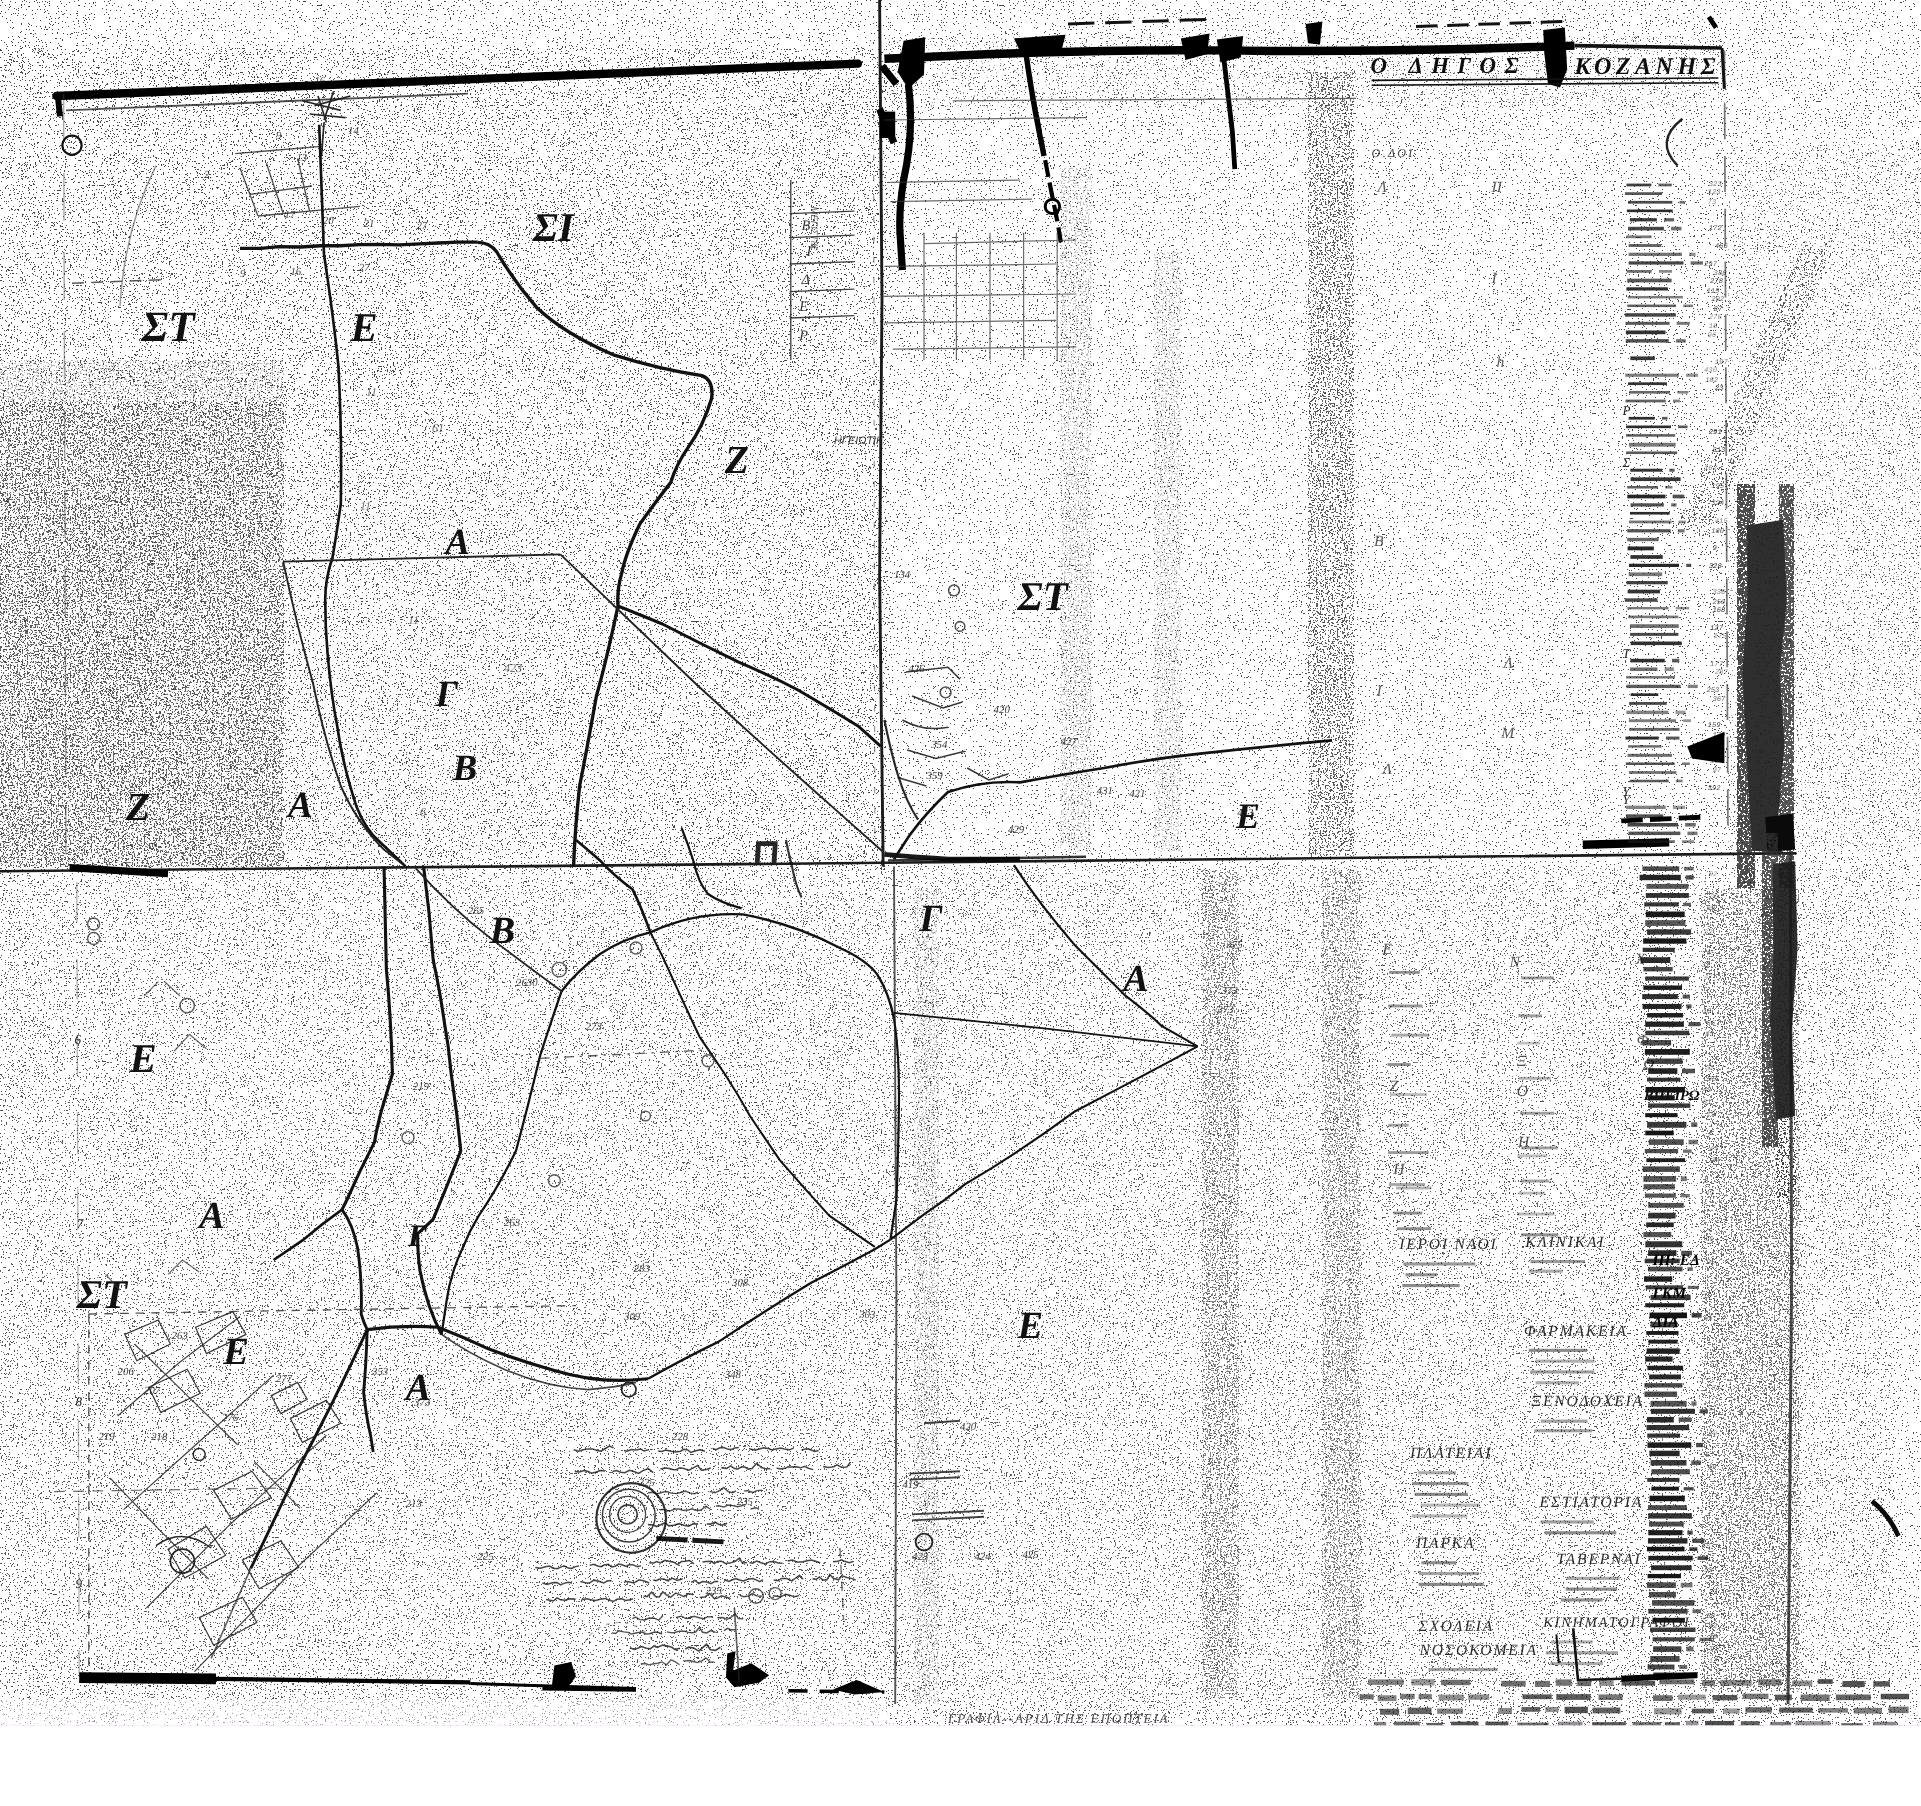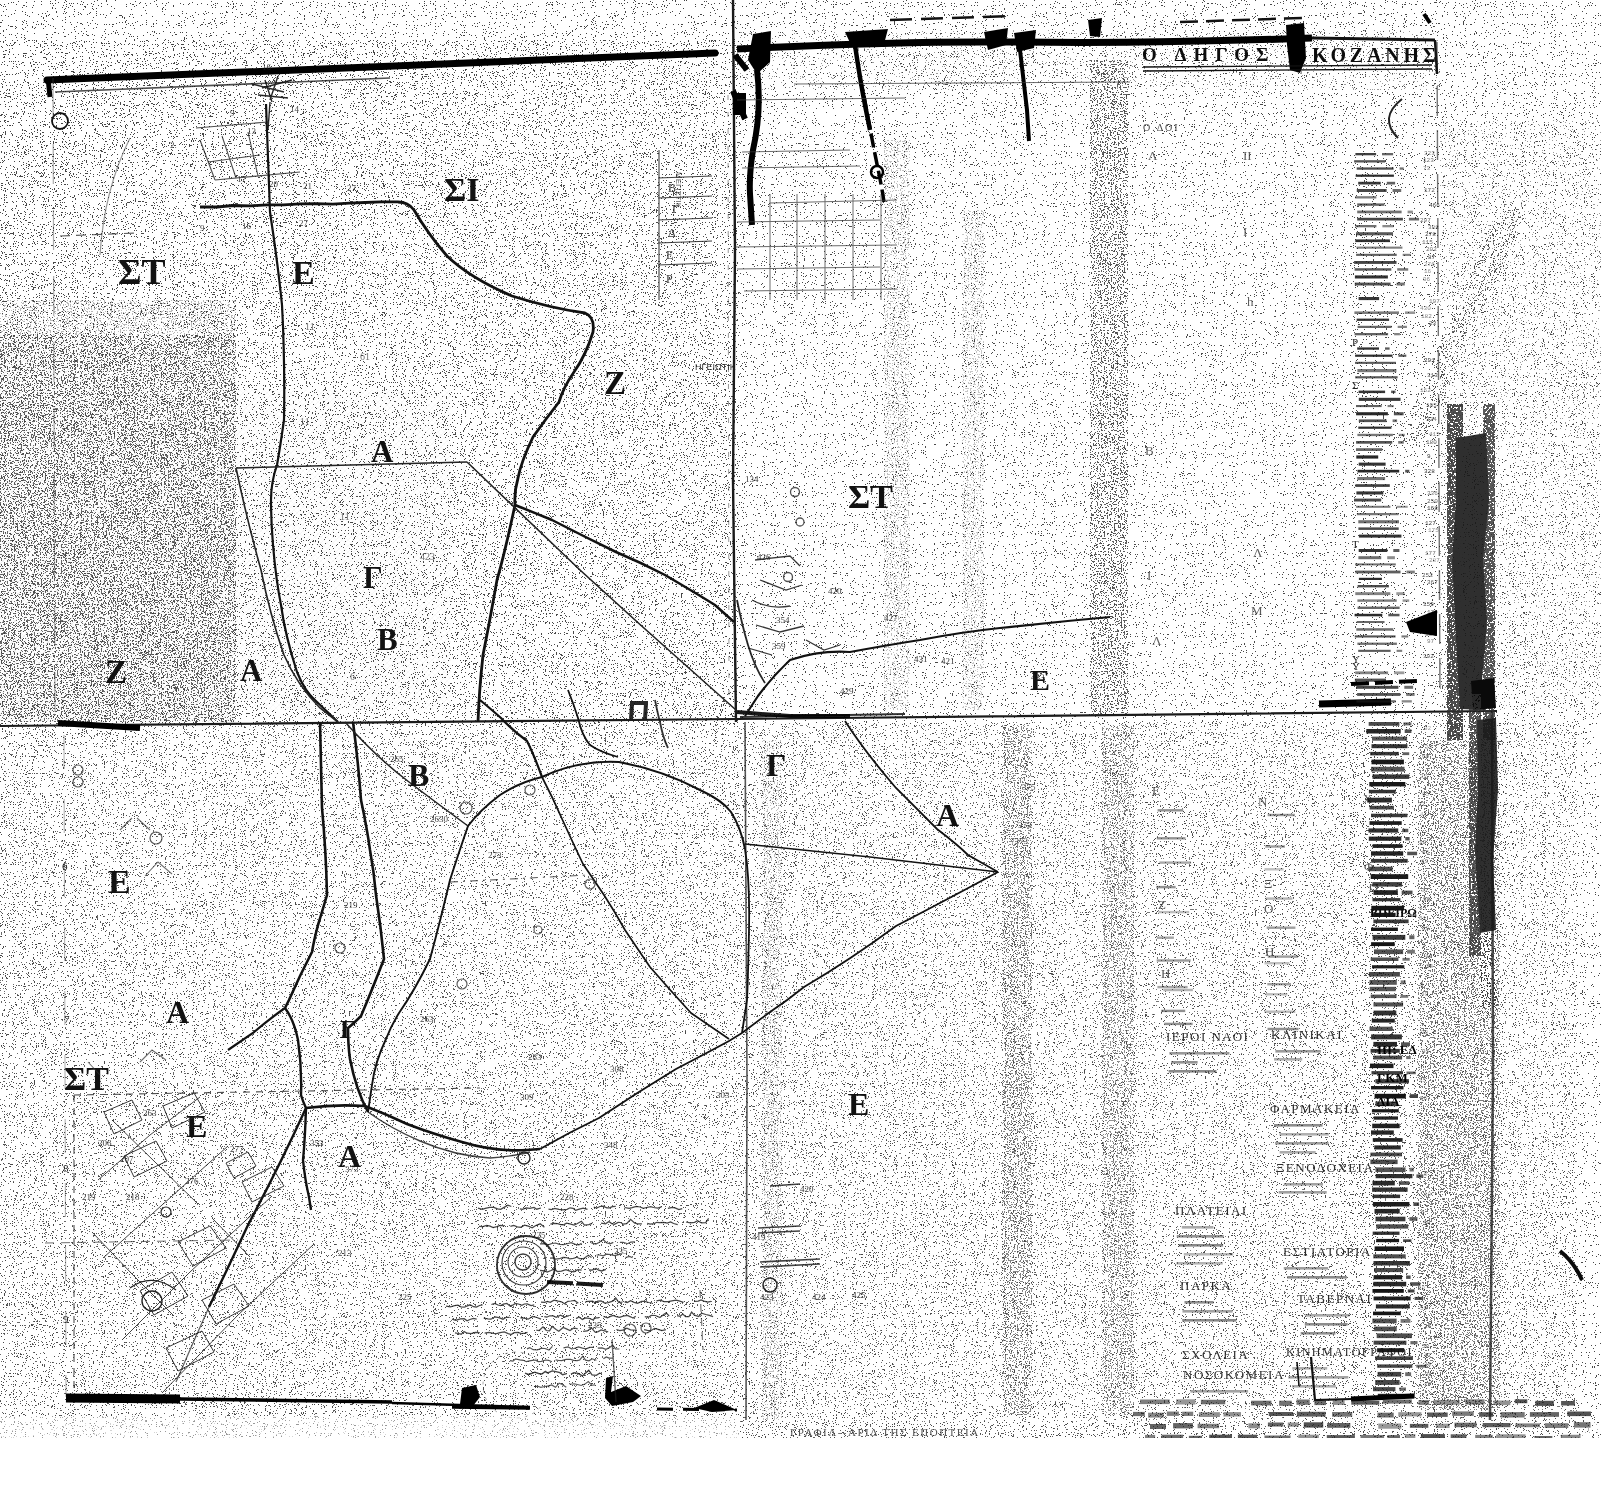--- a/index.html
+++ b/index.html
@@ -1,17 +1,17 @@
 <!DOCTYPE html>
 <html><head>
 <meta charset="utf-8">
 <style>
 html,body{margin:0;padding:0;background:#ffffff;}
 #page{position:relative;width:1601px;height:1438px;background:#f0abfc;overflow:hidden;
-font-family:"Liberation Serif",serif;}
+font-family:"Liberation Serif",serif;font-style:italic;}
 svg{position:absolute;left:0;top:0;}
 </style>
 </head>
 <body>
 <div id="page">
 <svg width="1601" height="1505" viewBox="0 0 1601 1505">
 <defs>
 <filter id="sp1" x="0%" y="0%" width="100%" height="100%">
  <feTurbulence type="fractalNoise" baseFrequency="0.9" numOctaves="2" seed="7"></feTurbulence>
  <feComponentTransfer>

